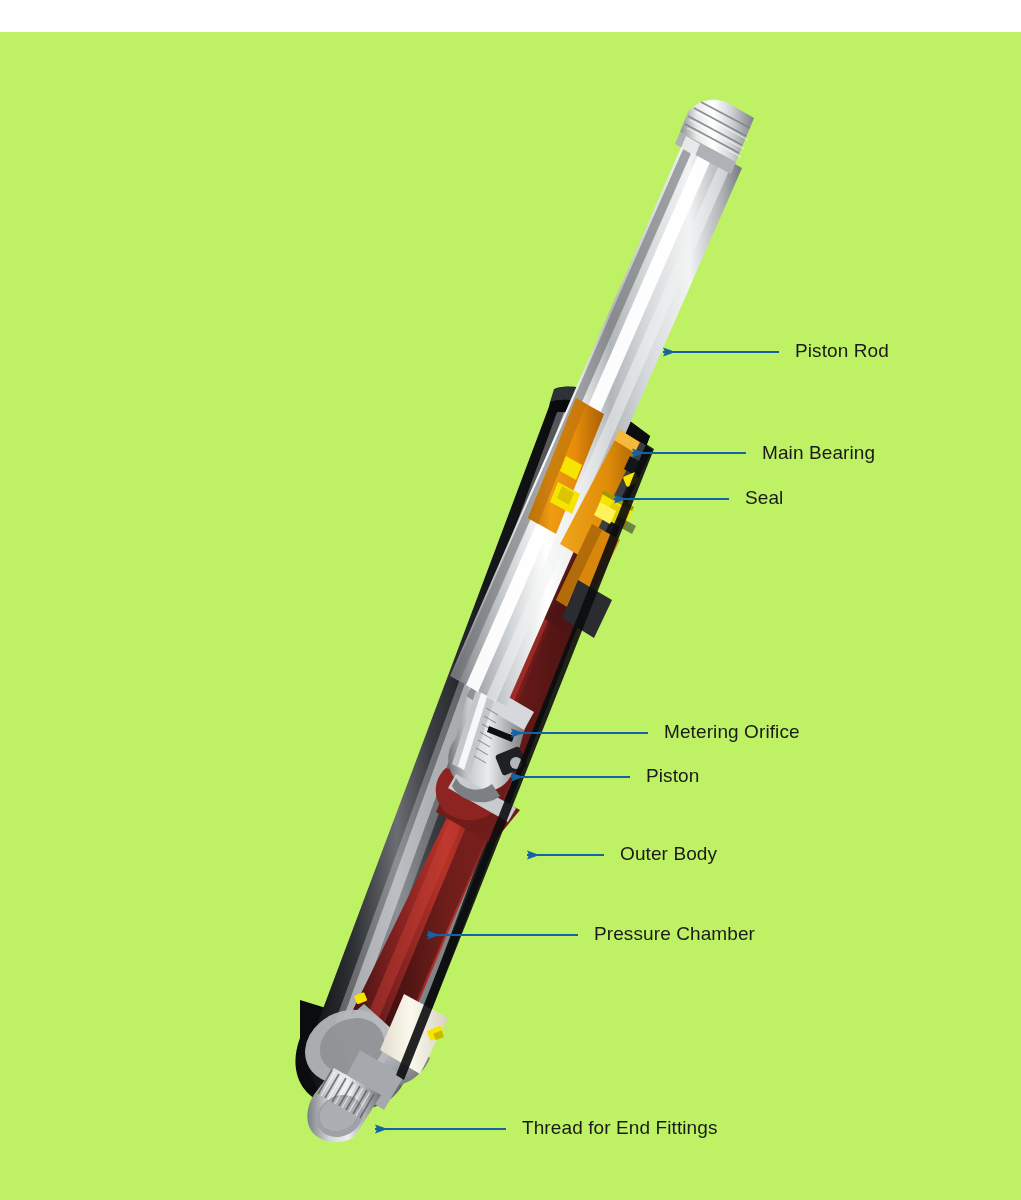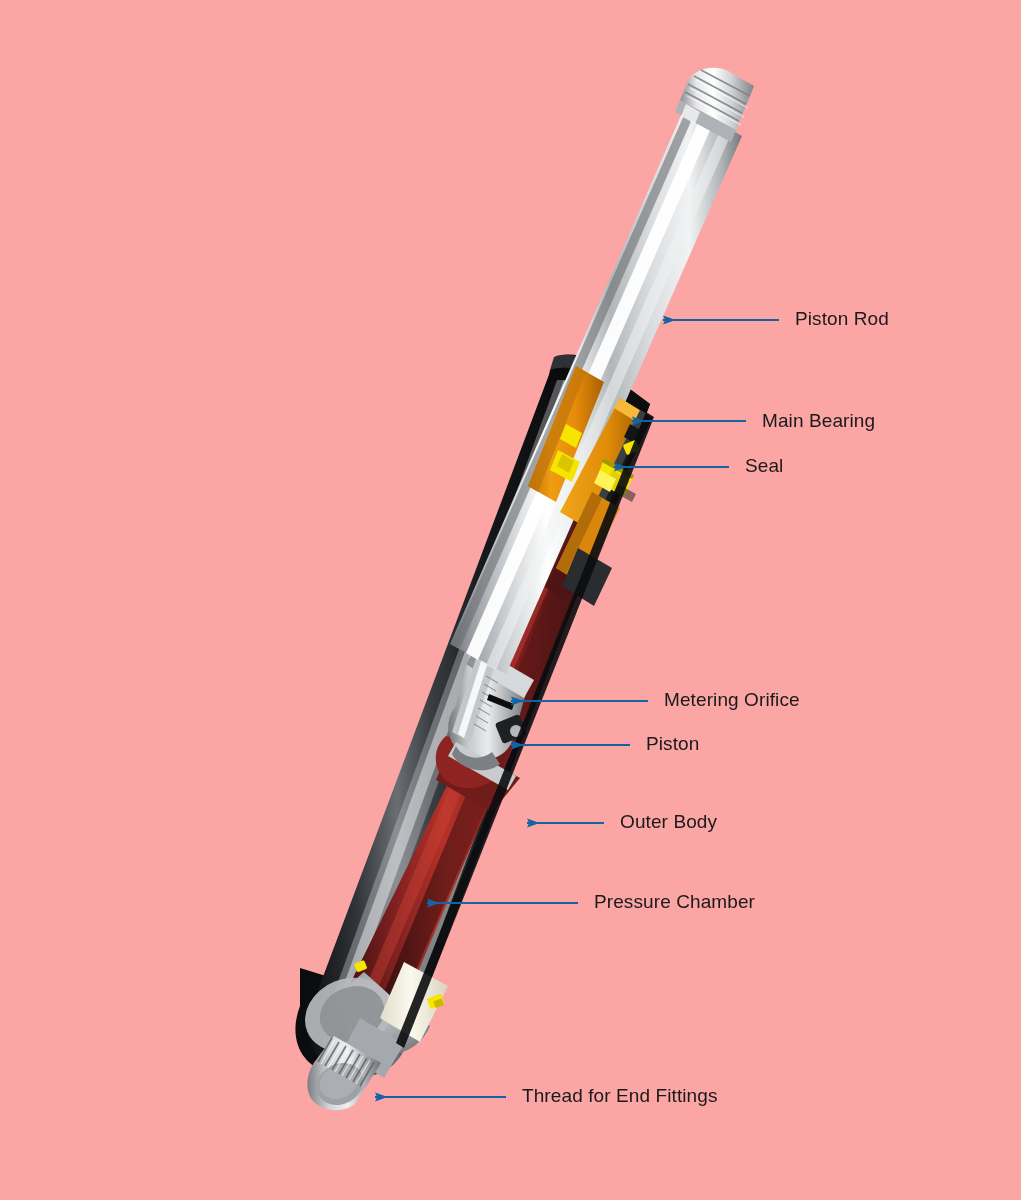--- a/index.html
+++ b/index.html
@@ -1,21 +1,21 @@
 <!DOCTYPE html>
 <html><head>
 <meta charset="utf-8">
 <title>Shock Absorber Cutaway Diagram</title>
 <style>
   html,body{margin:0;padding:0;background:#ffffff;}
   body{
     width:1021px;height:1200px;overflow:hidden;position:relative;
     font-family:"Liberation Sans","DejaVu Sans",sans-serif;
   }
-  #stage{position:absolute;inset:0;background:#fca5a5;}
+  #stage{position:absolute;inset:0;background:#bef264;margin-top:32px;}
   svg#diagram{position:absolute;left:0;top:0;width:1021px;height:1200px;display:block;}
   .callout-label{
     font-family:"Liberation Sans","DejaVu Sans",sans-serif;
     font-size:19px;
     fill:#1a1a1a;
     letter-spacing:0.1px;
     dominant-baseline:middle;
   }
 </style>
 </head>

